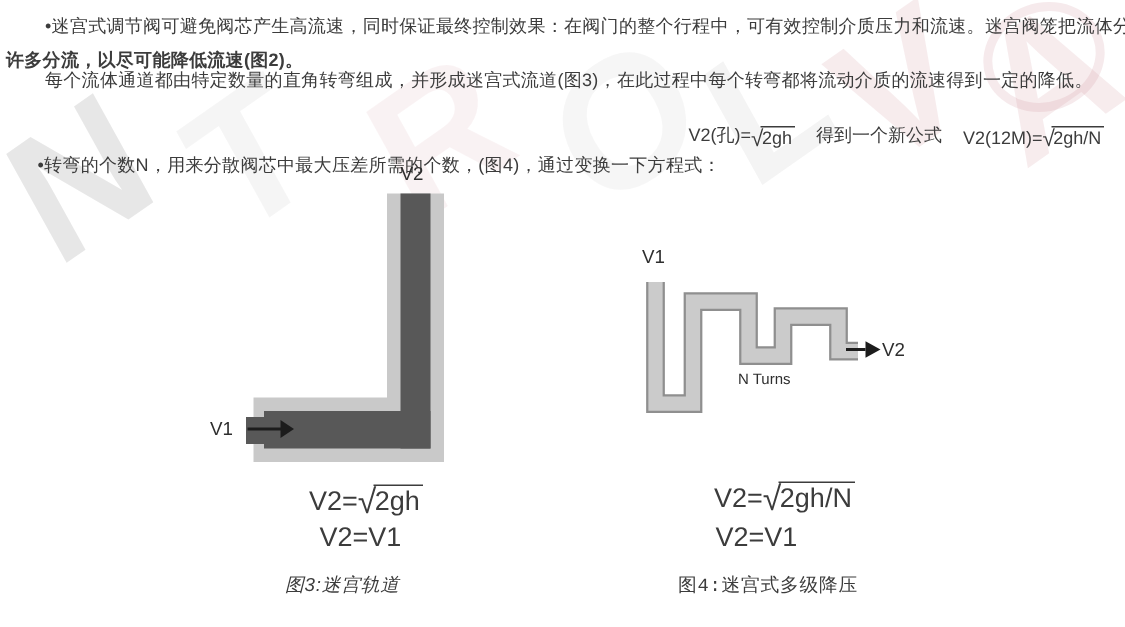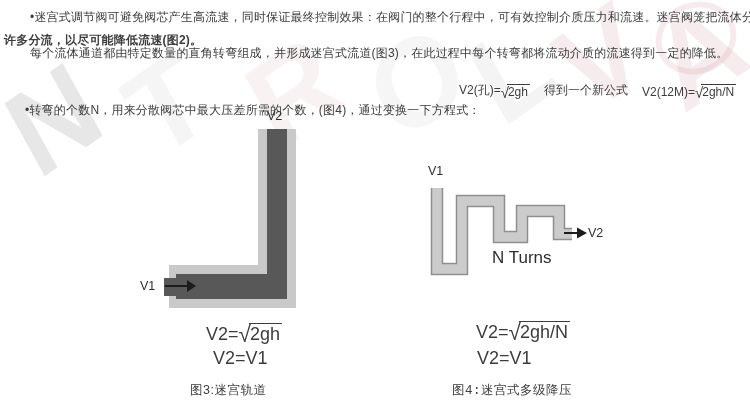--- a/index.html
+++ b/index.html
@@ -30,29 +30,29 @@
   #f3-chan-h{left:176px;top:274px;width:111px;height:25px;}
   #f3-mouth{left:164px;top:278px;width:12px;height:18px;}
   #f3-v2{left:267px;top:109px;font-size:12.5px;font-weight:500;color:#2e2e2e;}
   #f3-v1{left:140px;top:279px;font-size:12.5px;font-weight:500;color:#2e2e2e;}
   #f3-arrow-line{left:165px;top:285px;width:23px;height:2px;background:#1c1c1c;}
   #f3-arrow-head{left:187px;top:280px;width:0;height:0;border-left:9px solid #1c1c1c;border-top:6px solid transparent;border-bottom:6px solid transparent;}
   
   #f4-svg{left:420px;top:160px;}
   #f4-v1{left:428px;top:164px;font-size:12.5px;font-weight:500;color:#2e2e2e;}
   #f4-v2{left:588px;top:226px;font-size:12.5px;font-weight:500;color:#2e2e2e;}
-  #f4-nturns{left:492px;top:248px;font-size:17px;color:#2e2e2e;}
+  #f4-nturns{left:492px;top:248px;font-size:10px;color:#2e2e2e;}
   
   .figformula{font-size:18px;color:#3c3c3c;}
   #f3-eq1{left:206px;top:323px;}
   #f3-eq2{left:213px;top:348px;}
   #f4-eq1{left:476px;top:321px;}
   #f4-eq2{left:477px;top:348px;}
   .caption{font-size:12.5px;color:#3c3c3c;letter-spacing:0.5px;}
-  #f3-caption{left:190px;top:382px;}
+  #f3-caption{left:190px;top:382px;font-style:italic;}
   #f4-caption{left:452px;top:382px;font-family:Liberation Mono, monospace;}
   
   .wm{position:absolute;font-size:120px;font-weight:700;transform:rotate(-35deg) skewX(-6deg);pointer-events:none;}
   .wm-gray{color:rgba(138,138,138,1);}
   .wm-pink{color:rgba(207,141,150,1);}
   #wm0{left:10px;top:50px;opacity:0.20;}
   #wm1{left:130px;top:35px;opacity:0.08;}
   #wm2{left:250px;top:22px;opacity:0.10;}
   #wm3{left:370px;top:12px;opacity:0.07;}
   #wm4{left:475px;top:2px;opacity:0.09;}

